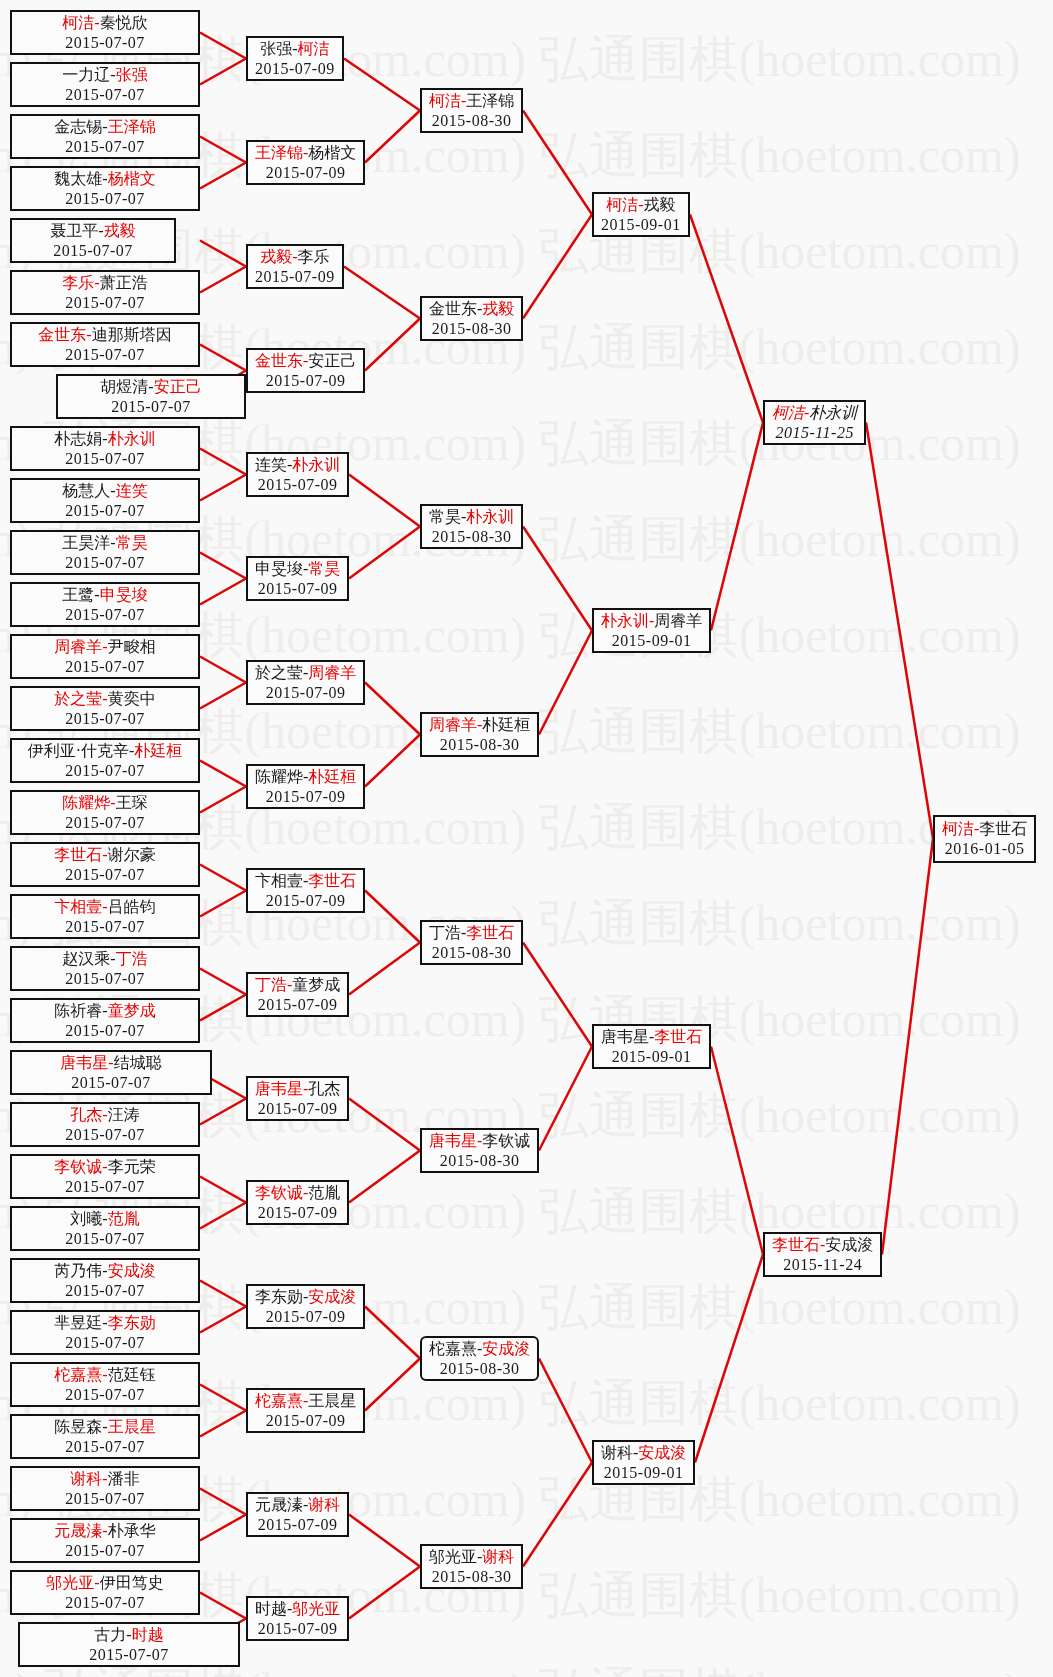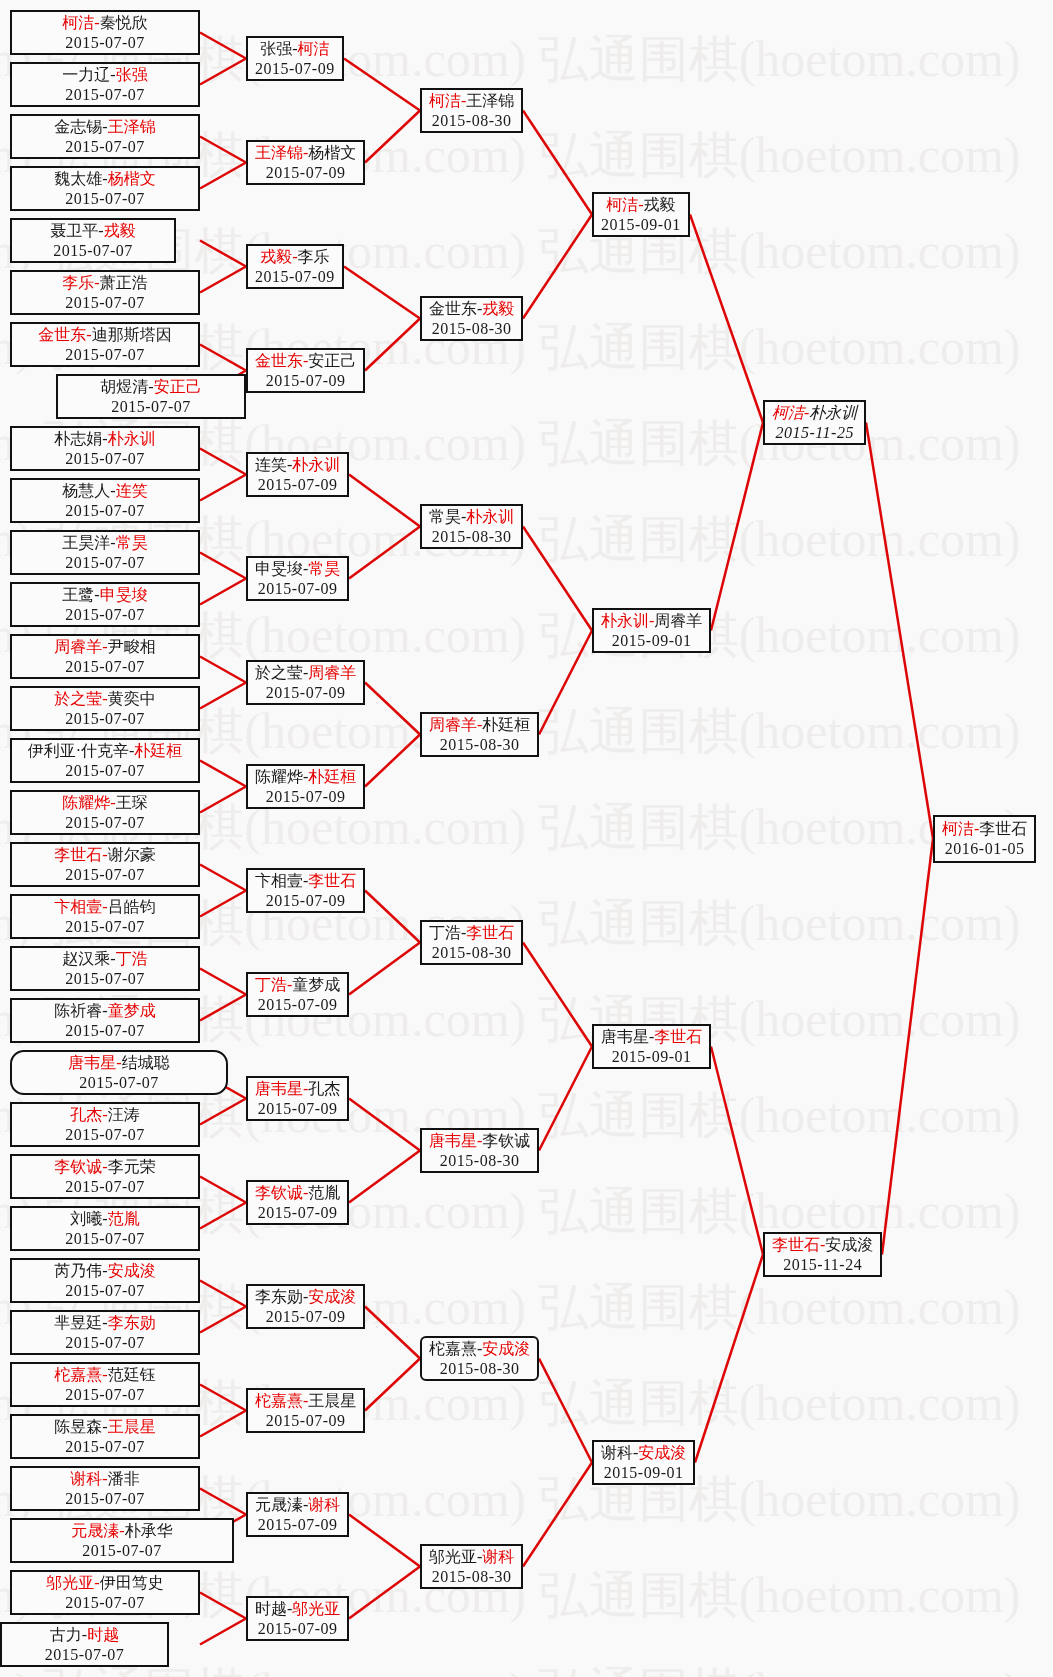--- a/index.html
+++ b/index.html
@@ -226,21 +226,21 @@
       <div class="mdate">2015-07-07</div>
     </div>
     <div class="match" style="left: 10px; top: 946px; width: 190px;">
       <div class="names"><span class="">赵汉乘</span><span class="">-</span><span class="w">丁浩</span></div>
       <div class="mdate">2015-07-07</div>
     </div>
     <div class="match" style="left: 10px; top: 998px; width: 190px;">
       <div class="names"><span class="">陈祈睿</span><span class="">-</span><span class="w">童梦成</span></div>
       <div class="mdate">2015-07-07</div>
     </div>
-    <div class="match" style="left: 10px; top: 1050px; width: 218px; border-radius: 14px;">
+    <div class="match" style="left: 10px; top: 1050px; width: 202px;">
       <div class="names"><span class="w">唐韦星</span><span class="w">-</span><span class="">结城聪</span></div>
       <div class="mdate">2015-07-07</div>
     </div>
     <div class="match" style="left: 10px; top: 1102px; width: 190px;">
       <div class="names"><span class="w">孔杰</span><span class="w">-</span><span class="">汪涛</span></div>
       <div class="mdate">2015-07-07</div>
     </div>
     <div class="match" style="left: 10px; top: 1154px; width: 190px;">
       <div class="names"><span class="w">李钦诚</span><span class="w">-</span><span class="">李元荣</span></div>
       <div class="mdate">2015-07-07</div>
@@ -262,29 +262,29 @@
       <div class="mdate">2015-07-07</div>
     </div>
     <div class="match" style="left: 10px; top: 1414px; width: 190px;">
       <div class="names"><span class="">陈昱森</span><span class="">-</span><span class="w">王晨星</span></div>
       <div class="mdate">2015-07-07</div>
     </div>
     <div class="match" style="left: 10px; top: 1466px; width: 190px;">
       <div class="names"><span class="w">谢科</span><span class="w">-</span><span class="">潘非</span></div>
       <div class="mdate">2015-07-07</div>
     </div>
-    <div class="match" style="left: 10px; top: 1518px; width: 224px; text-align: center;">
+    <div class="match" style="left: 10px; top: 1518px; width: 190px; text-align: center;">
       <div class="names"><span class="w">元晟溱</span><span class="w">-</span><span class="">朴承华</span></div>
       <div class="mdate">2015-07-07</div>
     </div>
     <div class="match" style="left: 10px; top: 1570px; width: 190px;">
       <div class="names"><span class="w">邬光亚</span><span class="w">-</span><span class="">伊田笃史</span></div>
       <div class="mdate">2015-07-07</div>
     </div>
-    <div class="match" style="left: 0; top: 1622px; width: 169px;">
+    <div class="match" style="left: 18px; top: 1622px; width: 222px;">
       <div class="names"><span class="">古力</span><span class="">-</span><span class="w">时越</span></div>
       <div class="mdate">2015-07-07</div>
     </div>
     <div class="match" style="left: 246px; top: 36px;">
       <div class="names"><span class="">张强</span><span class="">-</span><span class="w">柯洁</span></div>
       <div class="mdate">2015-07-09</div>
     </div>
     <div class="match" style="left: 246px; top: 140px;">
       <div class="names"><span class="w">王泽锦</span><span class="w">-</span><span class="">杨楷文</span></div>
       <div class="mdate">2015-07-09</div>

